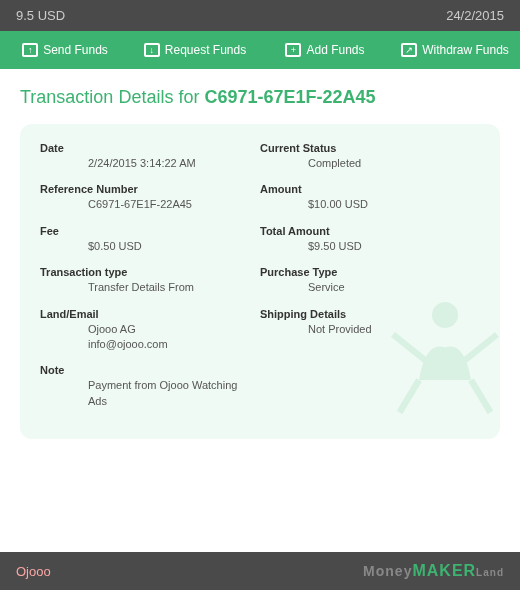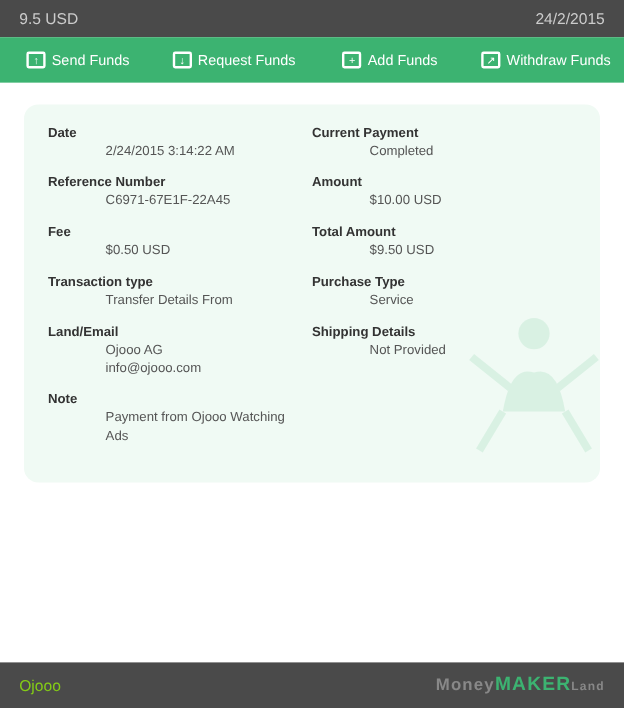--- a/index.html
+++ b/index.html
@@ -119,21 +119,21 @@
       background: #4a4a4a;
       display: flex;
       justify-content: space-between;
       align-items: center;
       padding: 10px 16px;
       position: absolute;
       bottom: 0;
       width: 100%;
     }
     .footer-left {
-      color: #84cc16;
+      color: #fca5a5;
       font-size: 13px;
     }
   </style>
 </head>
 <body>
 
 <div class="top-bar">
   <span>9.5 USD</span>
   <span>24/2/2015</span>
 </div>
@@ -151,20 +151,23 @@
     <span class="btn-icon">+</span>
     <span>Add Funds</span>
   </button>
   <button class="nav-btn">
     <span class="btn-icon">↗</span>
     <span>Withdraw Funds</span>
   </button>
 </div>
 
 <div class="main-content">
+  <h2 class="page-title">
+    <span>Transaction Details for </span><strong>C6971-67E1F-22A45</strong>
+  </h2>
 
   <div class="card">
     <div class="details-grid">
 
       <div>
         <div class="detail-group">
           <div class="detail-label">Date</div>
           <div class="detail-value">2/24/2015 3:14:22 AM</div>
         </div>
         <div class="detail-group">
@@ -185,21 +188,21 @@
           <div class="detail-value">info@ojooo.com</div>
         </div>
         <div class="detail-group">
           <div class="detail-label">Note</div>
           <div class="detail-value">Payment from Ojooo Watching Ads</div>
         </div>
       </div>
 
       <div>
         <div class="detail-group">
-          <div class="detail-label">Current Payment</div>
+          <div class="detail-label">Current Status</div>
           <div class="detail-value">Completed</div>
         </div>
         <div class="detail-group">
           <div class="detail-label">Amount</div>
           <div class="detail-value">$10.00 USD</div>
         </div>
         <div class="detail-group">
           <div class="detail-label">Total Amount</div>
           <div class="detail-value">$9.50 USD</div>
         </div>

